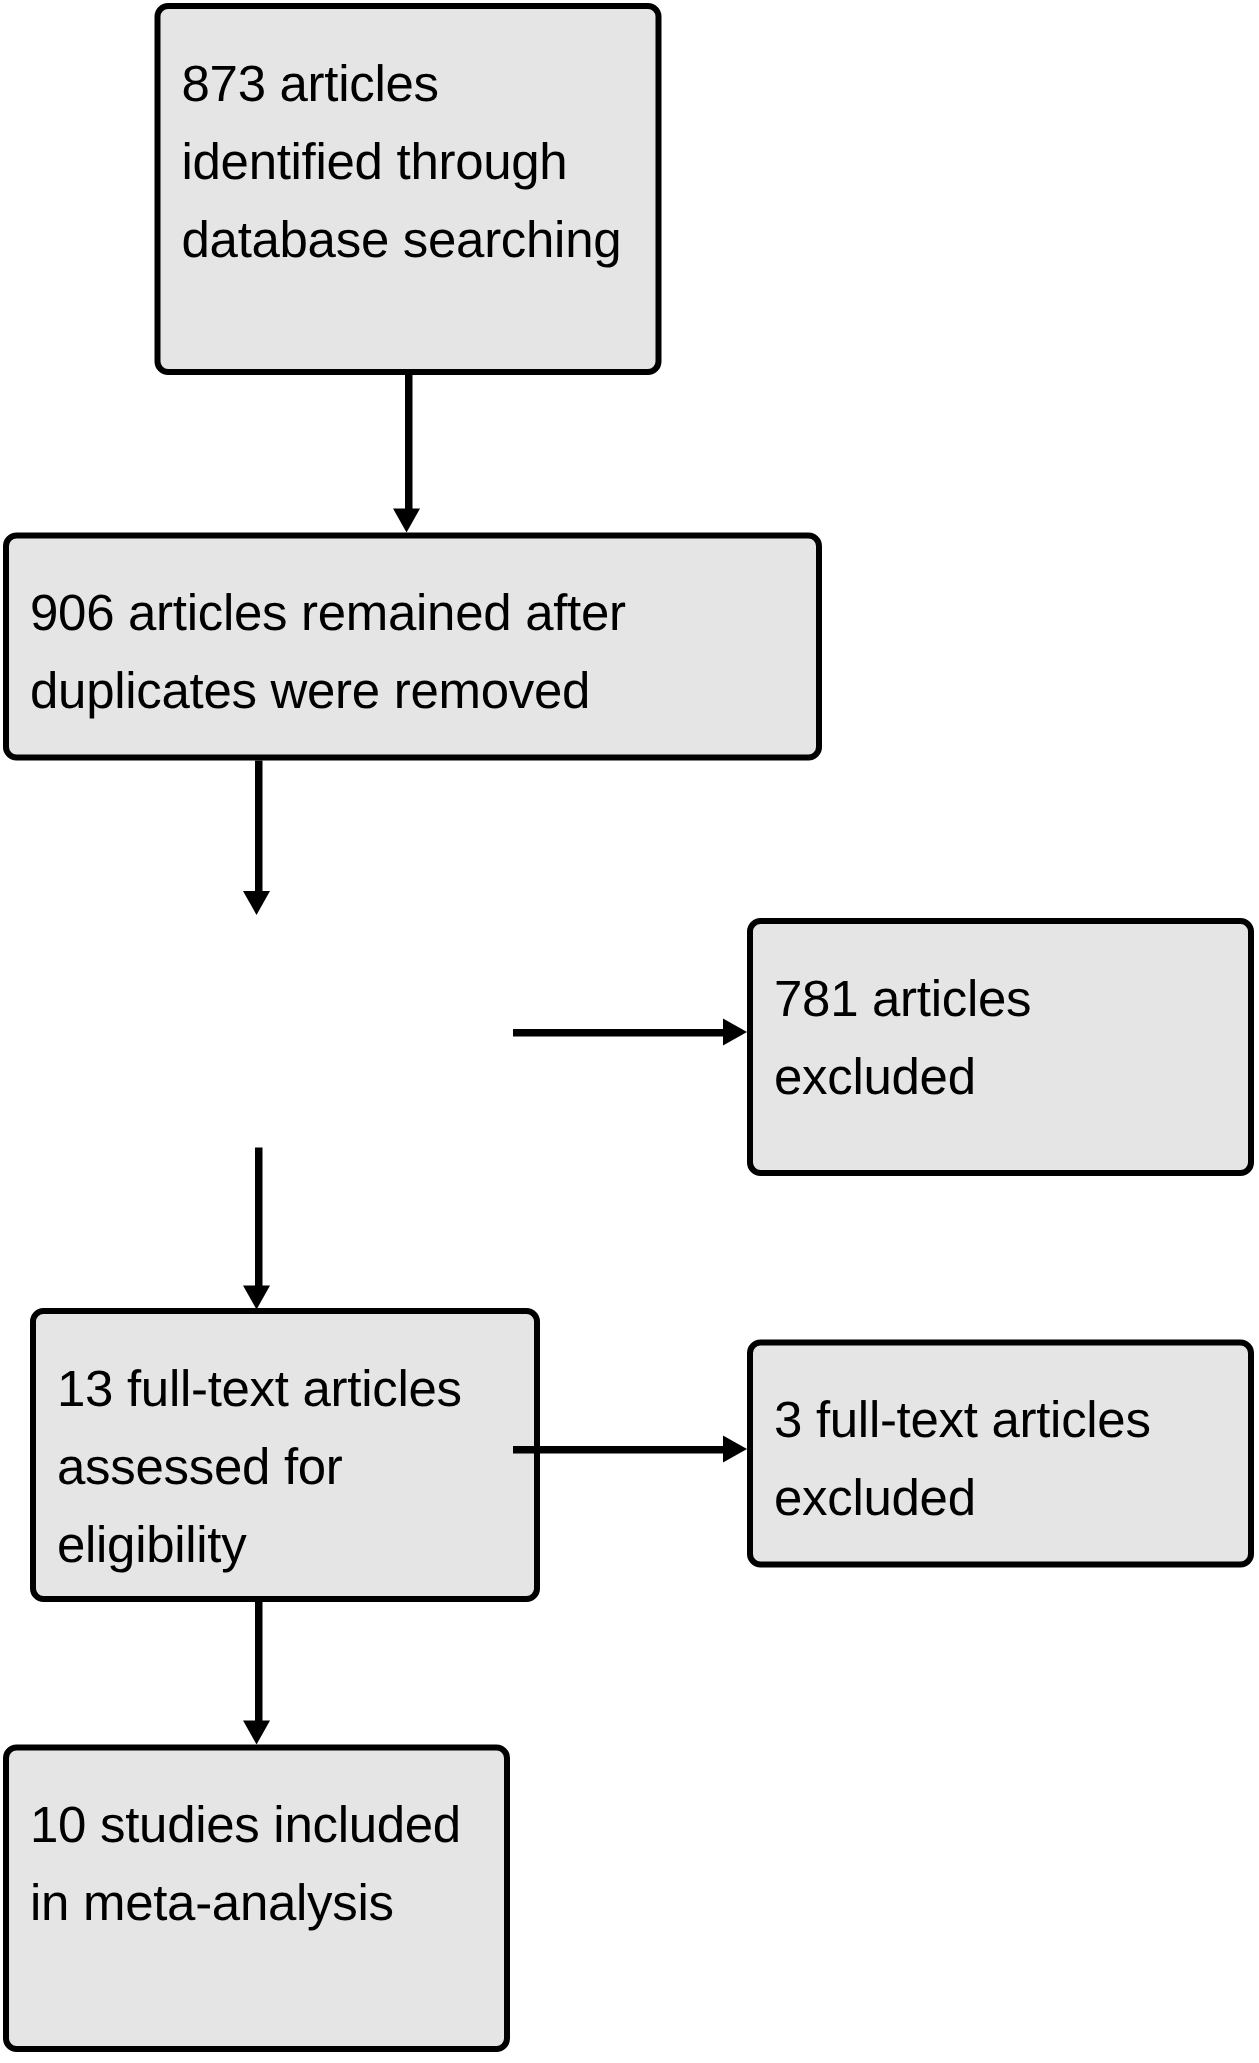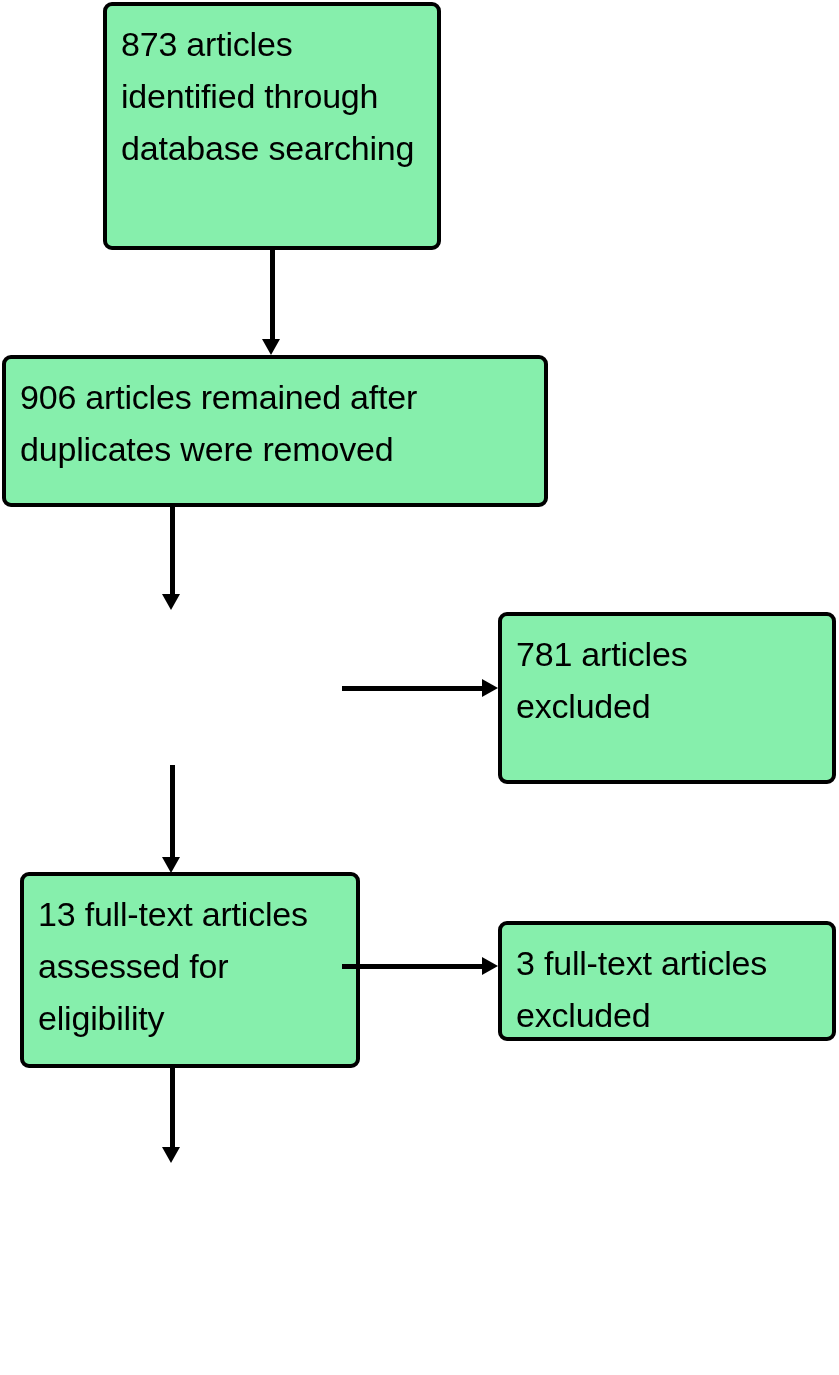--- a/index.html
+++ b/index.html
@@ -20,42 +20,42 @@
     position: absolute;
     left: 0;
     top: 0;
     width: 839px;
     height: 1375px;
   }
 
   .node {
     position: absolute;
     box-sizing: border-box;
-    background: #86efac;
+    background: #e5e5e5;
     border: 4px solid #000000;
     border-radius: 9px;
-    padding: 12px 10px 10px 14px;
+    padding: 24px 10px 10px 14px;
   }
 
   .node-text {
     font-size: 34px;
     line-height: 52px;
     font-weight: 400;
     letter-spacing: -0.2px;
     white-space: pre-line;
     color: #000000;
   }
 
   
   .node-identified   { left: 103px; top: 2px;    width: 338px; height: 248px; }
   .node-dedup        { left: 2px;   top: 355px;  width: 546px; height: 152px; }
   .node-screened     { left: 2px;   top: 612px;  width: 340px; height: 153px; }
   .node-excluded-1   { left: 498px; top: 612px;  width: 338px; height: 172px; }
   .node-fulltext     { left: 20px;   top: 872px;  width: 340px; height: 196px; }
-  .node-excluded-2   { left: 498px; top: 893px;  width: 338px; height: 120px; margin-top: 28px; }
+  .node-excluded-2   { left: 498px; top: 893px;  width: 338px; height: 152px; }
   .node-included     { left: 2px;   top: 1163px; width: 338px; height: 205px; }
 
   
   .conn {
     position: absolute;
     background: #000000;
   }
   .conn-v { width: 5px; }
   .conn-h { height: 5px; }
 
@@ -131,14 +131,17 @@
   <div class="conn conn-h arrowh2-line"></div>
   <div class="arrowhead arrowhead-right arrowh2-head"></div>
 
   <div class="node node-excluded-2">
     <div class="node-text">3 full-text articles excluded</div>
   </div>
 
   <div class="conn conn-v arrow4-line"></div>
   <div class="arrowhead arrowhead-down arrow4-head"></div>
 
+  <div class="node node-included">
+    <div class="node-text">10 studies included in meta-analysis</div>
+  </div>
 
 </div>
 
 </body></html>

